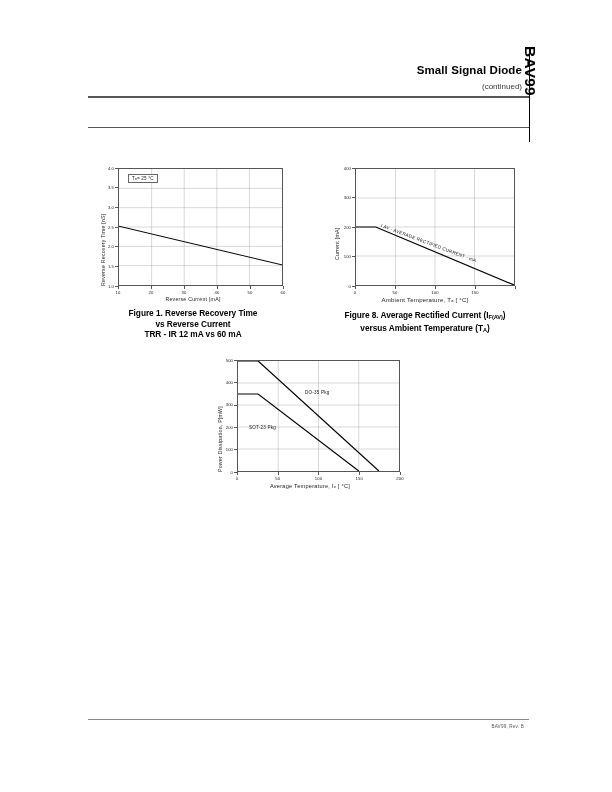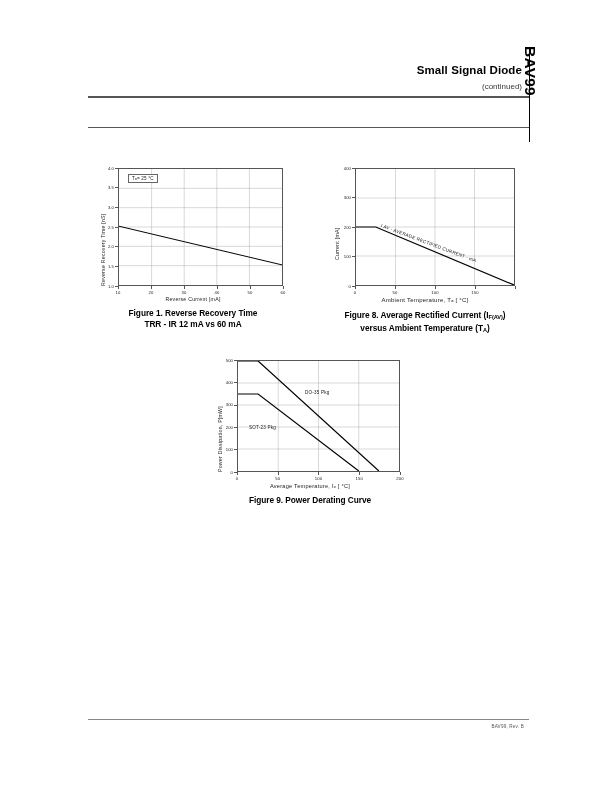--- a/index.html
+++ b/index.html
@@ -223,20 +223,21 @@
         <div class="tick ylab" style="left: 4px; top: 64.6px; width: 22px;">2.5</div>
         <div style="position: absolute; left: 27px; top: 47.0833px; width: 3px; height: 0.5px; background: rgb(85, 85, 85);"></div>
         <div class="tick ylab" style="left: 4px; top: 44.9333px; width: 22px;">3.0</div>
         <div style="position: absolute; left: 27px; top: 27.4167px; width: 3px; height: 0.5px; background: rgb(85, 85, 85);"></div>
         <div class="tick ylab" style="left: 4px; top: 25.2667px; width: 22px;">3.5</div>
         <div style="position: absolute; left: 27px; top: 7.75px; width: 3px; height: 0.5px; background: rgb(85, 85, 85);"></div>
         <div class="tick ylab" style="left: 4px; top: 5.6px; width: 22px;">4.0</div>
       </div>
     <div class="caption" style="left:0; top:148px; width:210px;">
       <div>Figure 1. Reverse Recovery Time</div>
+      <div>vs Reverse Current</div>
       <div>TRR - IR 12 mA vs 60 mA</div>
     </div>
   </div>
 
   <div class="figure" id="fig8" style="left:320px; top:160px; width:210px; height:190px;">
     <div class="plotwrap" style="position:absolute; left:0; top:0; width:210px; height:145px;">
       <div class="plot" id="fig8-plot" style="left:35px; top:8px; width:160px; height:118px;">
         <svg id="fig8-svg" width="100%" height="100%" viewBox="0 0 160 118" preserveAspectRatio="none">
             <line x1="40" x2="40" y1="0" y2="118" stroke="#9a9a9a" stroke-width="0.4"></line>
             <line x1="80" x2="80" y1="0" y2="118" stroke="#9a9a9a" stroke-width="0.4"></line>
@@ -312,21 +313,18 @@
         <div class="tick ylab" style="left: 6px; top: 95.2px; width: 22px;">100</div>
         <div style="position: absolute; left: 29px; top: 74.95px; width: 3px; height: 0.5px; background: rgb(85, 85, 85);"></div>
         <div class="tick ylab" style="left: 6px; top: 72.8px; width: 22px;">200</div>
         <div style="position: absolute; left: 29px; top: 52.55px; width: 3px; height: 0.5px; background: rgb(85, 85, 85);"></div>
         <div class="tick ylab" style="left: 6px; top: 50.4px; width: 22px;">300</div>
         <div style="position: absolute; left: 29px; top: 30.15px; width: 3px; height: 0.5px; background: rgb(85, 85, 85);"></div>
         <div class="tick ylab" style="left: 6px; top: 28px; width: 22px;">400</div>
         <div style="position: absolute; left: 29px; top: 7.75px; width: 3px; height: 0.5px; background: rgb(85, 85, 85);"></div>
         <div class="tick ylab" style="left: 6px; top: 5.6px; width: 22px;">500</div>
       </div>
-    <div class="caption" style="left:0; top:143px; width:210px;">
-      <div>Figure 9. Power Derating Curve</div>
-    </div>
   </div>
 
   <div class="footer-rule"></div>
   <div class="footer">BAV99, Rev. B</div>
 
 </div>
 
 </body></html>

